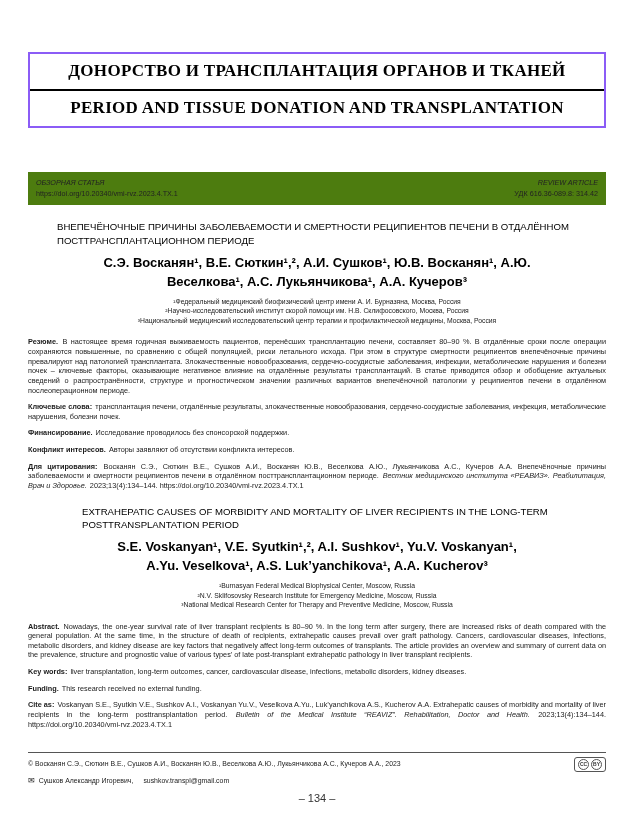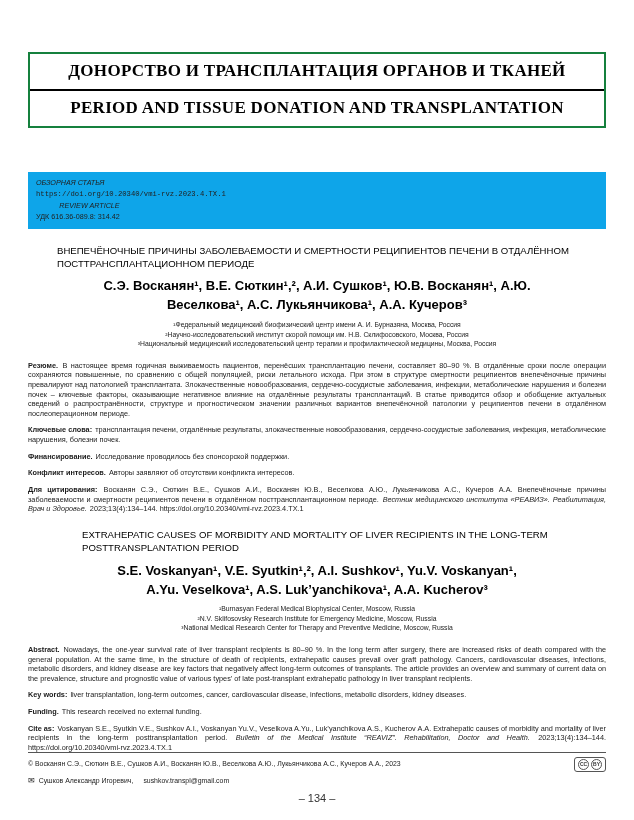--- a/index.html
+++ b/index.html
@@ -3,37 +3,37 @@
 <meta charset="utf-8">
 <style>
   html,body { margin:0; padding:0; background:#e9e9e9; }
   .page {
     width:634px; height:820px; margin:0 auto; background:#ffffff;
     box-sizing:border-box; padding:52px 28px 0 28px; overflow:hidden;
     font-family:"Liberation Sans", sans-serif; color:#111;
     position:relative;
   }
   
-  .header-box { border:2px solid #15803d; }
+  .header-box { border:2px solid #8b5cf6; }
   .header-box .hrow {
     text-align:center; font-family:"Liberation Serif", serif;
     font-weight:bold; font-size:17px; letter-spacing:.3px;
     padding:7px 4px 8px 4px; color:#000;
   }
   .header-box .hrow + .hrow { border-top:2px solid #000; }
 
   
   .meta-bar {
-    margin-top:44px; background:#0ea5e9; padding:5px 8px 6px 8px;
+    margin-top:44px; background:#4d7c0f; padding:5px 8px 6px 8px;
     display:flex; justify-content:space-between; align-items:flex-start;
-    font-size:7.2px; line-height:1.55; color:#222;flex-direction:column;
+    font-size:7.2px; line-height:1.55; color:#222;
   }
   .meta-right { text-align:right; }
   .article-type { font-style:italic; }
-  .plainlink { color:#222; text-decoration:none; cursor:pointer;font-family:Liberation Mono, monospace; }
+  .plainlink { color:#222; text-decoration:none; cursor:pointer; }
 
   
   .title {
     font-weight:normal; font-size:9.6px; line-height:1.4;
     max-width:520px; margin:15px auto 0 auto; color:#000;
   }
   .title.en { text-transform:none; max-width:470px; margin-top:14px; }
   .authors {
     text-align:center; font-weight:bold; font-size:13px; line-height:1.45;
     max-width:432px; margin:7px auto 0 auto; color:#000;

